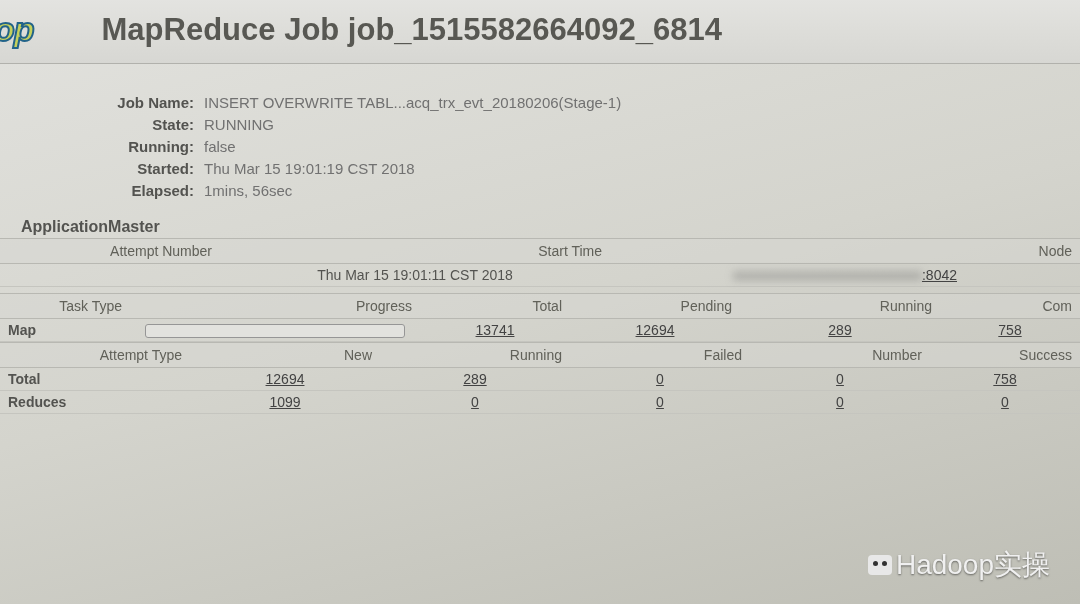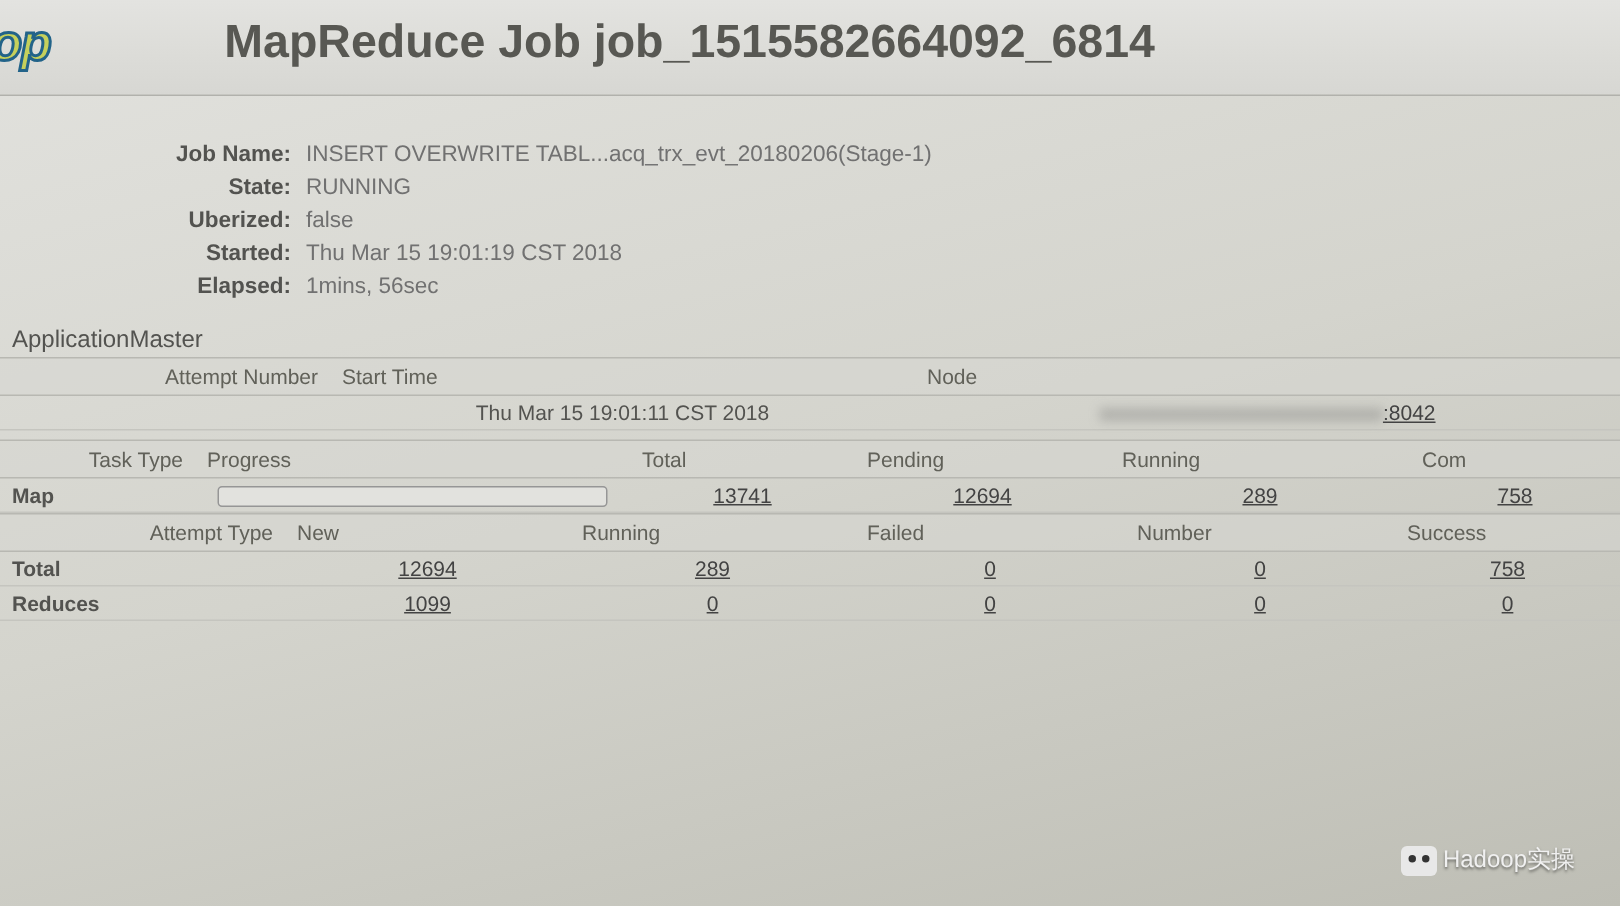--- a/index.html
+++ b/index.html
@@ -14,42 +14,42 @@
     font-size: 14px;
   }
   .page {
     filter: saturate(0.7) brightness(0.98);
   }
   .header {
     background: linear-gradient(180deg, #e8e8e3 0%, #dcdcd5 100%);
     padding: 10px 0 14px 0;
     border-bottom: 1px solid #b5b5ae;
     display: flex;
-    align-items: flex-start;
+    align-items: center;
   }
   .logo-frag {
     font-family: Impact, 'Arial Black', sans-serif;
     font-style: italic;
     font-size: 34px;
     padding: 0 8px 0 0;
     margin-left: -6px;
   }
   .logo-op {
     display: inline-block;
     color: #c9d930;
     -webkit-text-stroke: 2px #0b6aa1;
     text-stroke: 2px #0b6aa1;
     font-weight: 900;
     letter-spacing: -1px;
   }
   .title {
     font-size: 31px;
     font-weight: bold;
     color: #5a5a52;
-    margin-left: 108px;
+    margin-left: 60px;
   }
   .infoblock {
     padding: 28px 0 10px 0;
   }
   .inforow {
     display: flex;
     line-height: 22px;
     font-size: 15px;
   }
   .infolabel {
@@ -57,36 +57,36 @@
     text-align: right;
     font-weight: bold;
     color: #555550;
     padding-right: 10px;
   }
   .infoval {
     color: #737373;
   }
   .section-head {
     font-size: 16px;
-    font-weight: normal;
+    font-weight: bold;
     color: #555550;
-    padding: 6px 4px 2px 8px;
+    padding: 6px 4px 2px 21px;
   }
   table {
     width: 100%;
     border-collapse: collapse;
   }
   th {
     font-weight: normal;
     padding: 4px 8px;
     border-top: 1px solid #bcbcb3;
     border-bottom: 1px solid #bcbcb3;
     background: rgba(220,220,212,0.5);
     color: #636358;
-    text-align: left;
+    text-align: right;
   }
   th.left { text-align: right; }
   td {
     padding: 3px 8px;
     border-bottom: 1px solid #c9c9c1;
     color: #555550;
     text-align: center;
   }
   td.left { text-align: left; margin-left: 29px; }
   td.bold { font-weight: bold; }
@@ -112,21 +112,21 @@
   }
   .blur {
     filter: blur(4px);
     display: inline-block;
     color: #666;
   }
   .watermark {
     position: fixed;
     right: 30px;
     bottom: 20px;
-    font-size: 16px;
+    font-size: 28px;
     color: #f0f0f0;
     text-shadow: 0 1px 2px rgba(0,0,0,0.5);
     display: flex;
     align-items: center;
     gap: 4px;
   }
   .wm-ico {
     display: inline-block;
     width: 24px;
     height: 20px;
@@ -160,21 +160,21 @@
   <div class="infoblock">
     <div class="inforow">
       <div class="infolabel">Job Name:</div>
       <div class="infoval">INSERT OVERWRITE TABL...acq_trx_evt_20180206(Stage-1)</div>
     </div>
     <div class="inforow">
       <div class="infolabel">State:</div>
       <div class="infoval">RUNNING</div>
     </div>
     <div class="inforow">
-      <div class="infolabel">Uberized:</div>
+      <div class="infolabel">Running:</div>
       <div class="infoval">false</div>
     </div>
     <div class="inforow">
       <div class="infolabel">Started:</div>
       <div class="infoval">Thu Mar 15 19:01:19 CST 2018</div>
     </div>
     <div class="inforow">
       <div class="infolabel">Elapsed:</div>
       <div class="infoval">1mins, 56sec</div>
     </div>

